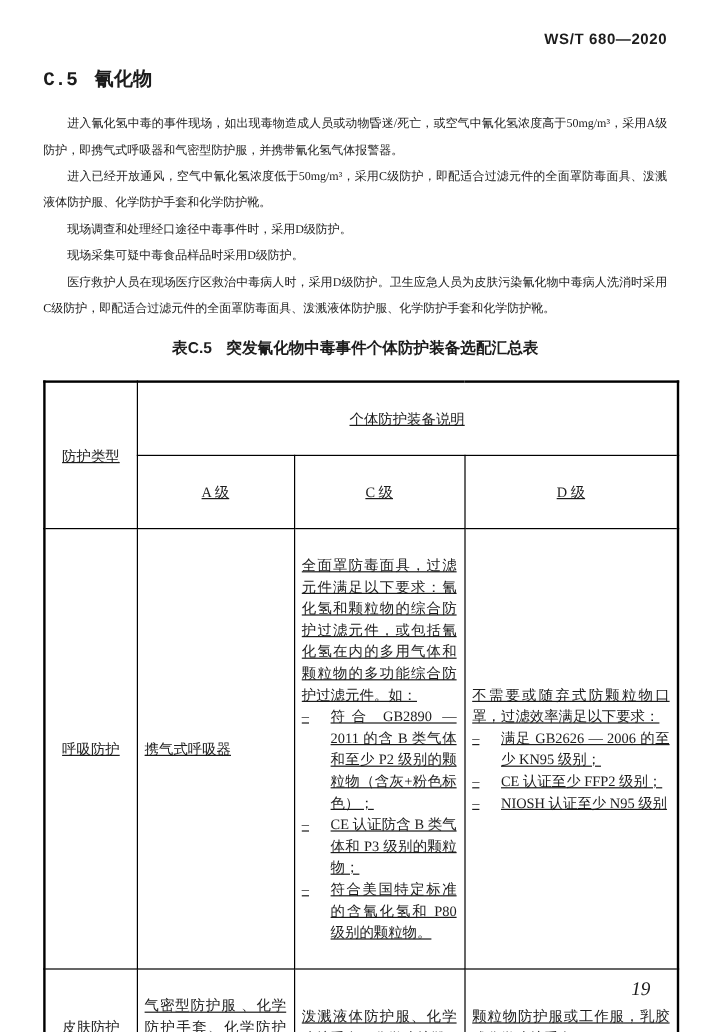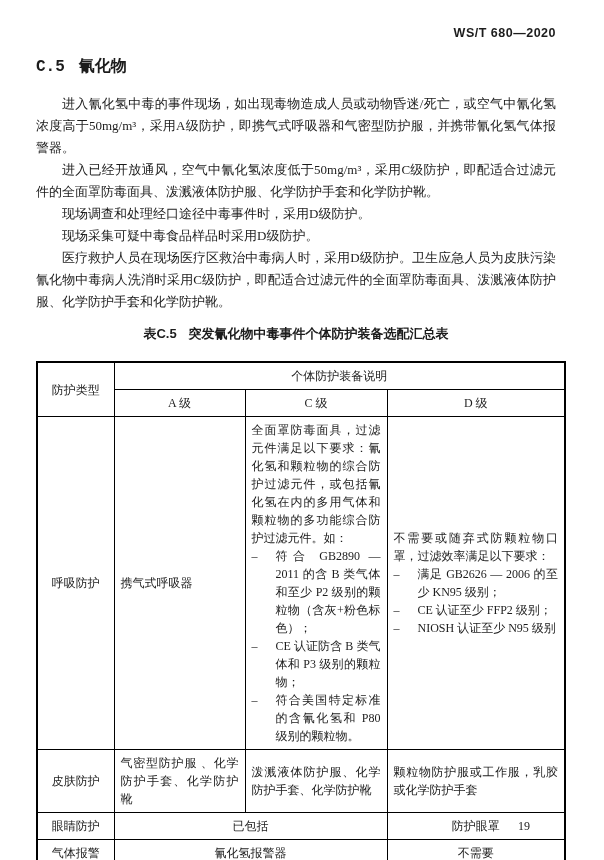--- a/index.html
+++ b/index.html
@@ -26,21 +26,21 @@
   
   .sec-heading {
     font-family: Liberation Mono, monospace;
     font-weight: 700;
     font-size: 16px;
     margin: 0 0 16px 0;
   }
   .sec-heading .sec-num { margin-right: 14px; }
   .para-block { margin: 0 0 2px 0; }
   .para {
-    font-size: 13px;
+    font-size: 10px;
     line-height: 22px;
     text-align: justify;
     text-indent: 2em;
     margin: 0;
   }
   .table-caption {
     font-family: "Liberation Sans", "DejaVu Sans", sans-serif;
     font-weight: 700;
     font-size: 13px;
     text-align: center;
@@ -50,35 +50,37 @@
   table.std-table {
     border-collapse: collapse;
     table-layout: fixed;
     width: 528px;
     border: 2px solid #000;
     font-size: 12px;
     line-height: 18px;
   }
   table.std-table td {
     border: 1px solid #000;
-    padding: 4px 6px;
+    padding: 21px 6px;
     vertical-align: middle;
     box-sizing: border-box;
+    text-decoration: underline;
   }
   td.c { text-align: center; }
   td.topcell { vertical-align: top; text-align: justify; }
   .cell-intro { text-align: justify; }
   .bi { display: flex; margin-top: 0px; }
   .bi .dash { flex: 0 0 24px; }
   .bi .tx { flex: 1 1 auto; text-align: justify; }
   .page-number {
     position: absolute;
     bottom: 26px;
-    right: 62px;
-    font-size: 12px;
+    right: 50px;
+    font-size: 16px;
+    font-style: italic;
   }
 </style>
 </head>
 <body>
 
 <div class="page">
 
   <div class="doc-header">WS/T 680—2020</div>
 
   <div class="sec-heading">

